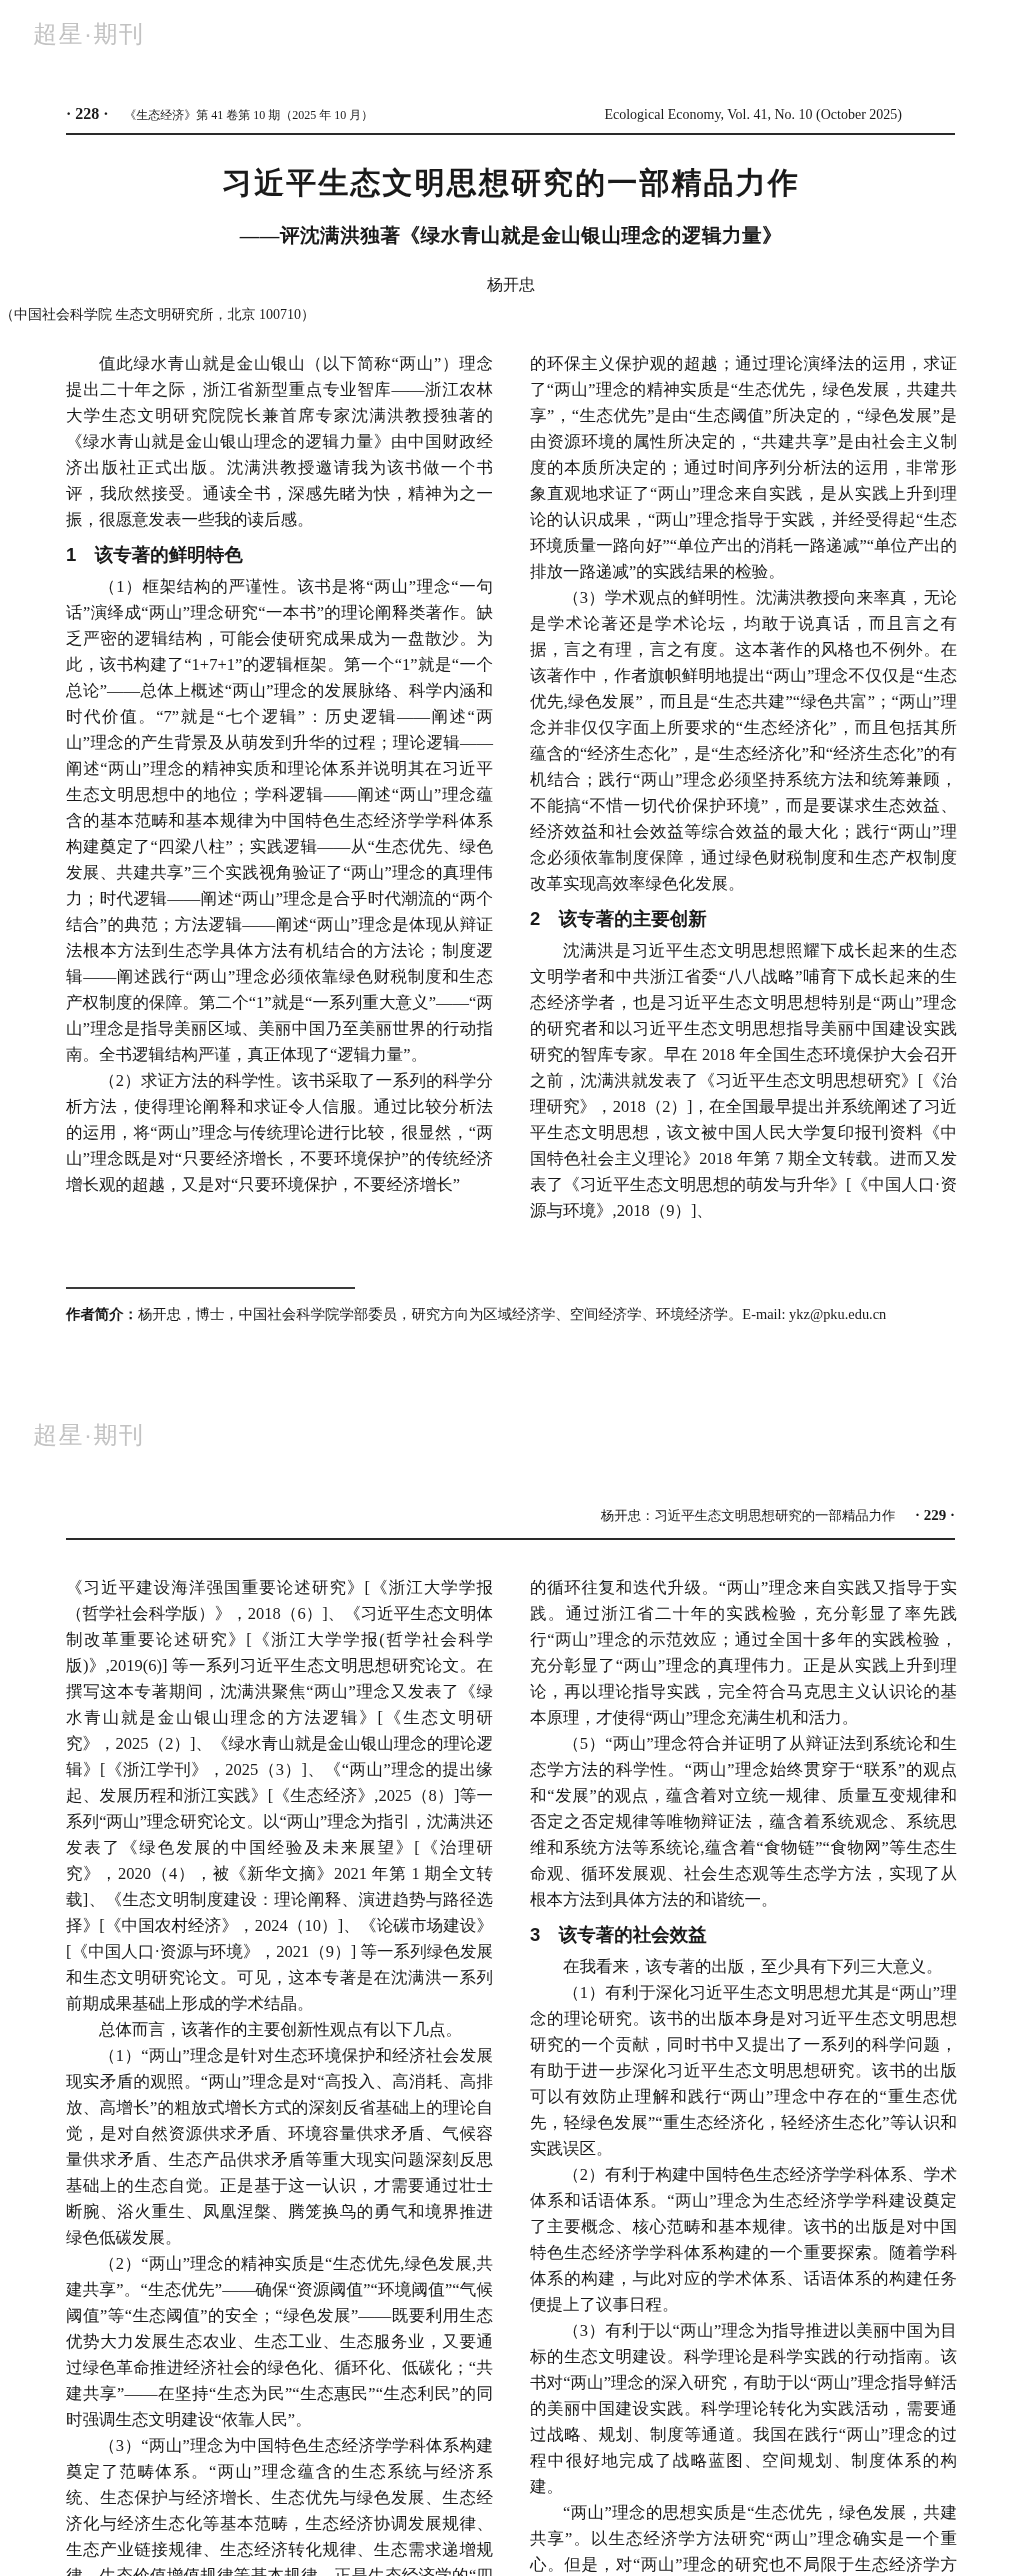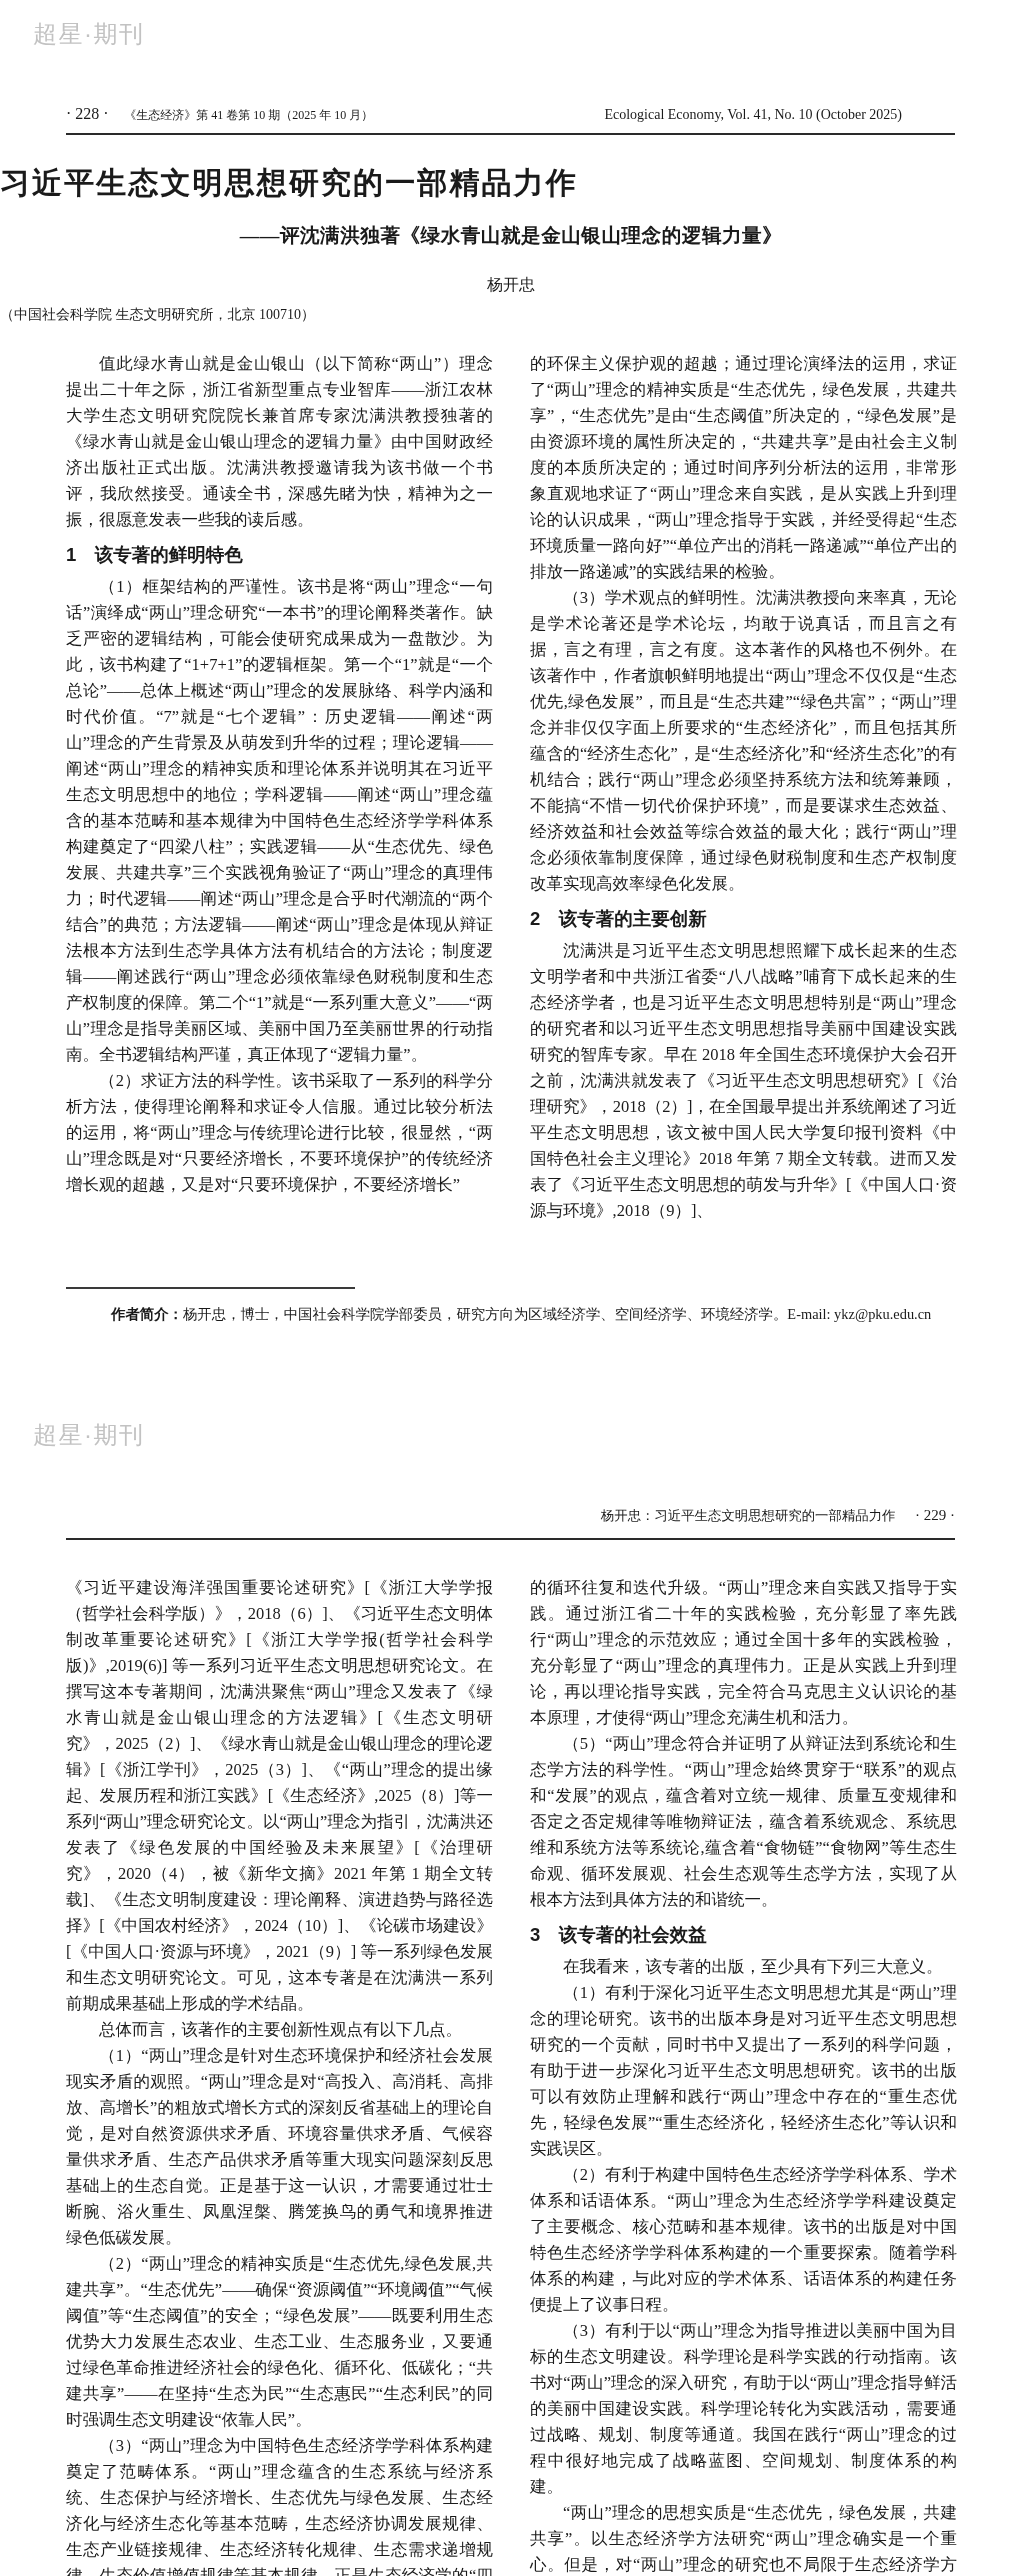--- a/index.html
+++ b/index.html
@@ -16,36 +16,36 @@
     position:absolute;left:33px;top:17.5px;
     font-family:"Liberation Sans","DejaVu Sans",sans-serif;
     font-size:24px;font-weight:500;color:#c2c2c2;letter-spacing:1.5px;white-space:nowrap;
   }
   #page2 .watermark{top:49px;}
 
   .pg-header{
     position:absolute;left:66px;right:66px;top:105px;
     display:flex;align-items:baseline;white-space:nowrap;
   }
-  .pg-no{font-weight:normal;font-size:16px;}
+  .pg-no{font-weight:bold;font-size:16px;}
   .pg-cn{font-size:12px;margin-left:15.5px;font-family:Liberation Serif, serif;}
   .pg-en{font-size:14px;margin-left:auto;padding-right:54px;}
 
   .rule{position:absolute;left:66px;right:67px;height:1.5px;background:#2a2a2a;}
   #page1 .rule{top:133px;}
   #page2 .rule{top:168px;}
 
   .pg-header2{
     position:absolute;right:67px;top:137px;text-align:left;white-space:nowrap;
   }
   .rh{font-size:13.4px;}
   .pg-header2 .pg-no{font-size:15px;margin-left:17.5px;}
 
   .title{
-    position:absolute;left:0;top:163px;width:100%;margin:0;text-align:left;
+    position:absolute;left:0;top:163px;width:100%;margin:0;text-align:center;
     font-size:30px;font-weight:bold;letter-spacing:2.1px;
   }
   .subtitle{
     position:absolute;left:0;top:222px;width:100%;margin:0;text-align:center;
     font-size:19.6px;font-weight:bold;letter-spacing:0.5px;
   }
   .author{position:absolute;left:0;top:275px;width:100%;text-align:center;font-size:16px;}
   .affiliation{position:absolute;left:0;top:306px;width:100%;text-align:left;font-size:14px;}
 
   .col{position:absolute;top:351px;width:427px;}
@@ -56,21 +56,21 @@
   .block{font-size:16.5px;line-height:26px;text-align:justify;}
   .block.para.indent{text-indent:2em;}
   .block.heading{
     font-family:"Liberation Sans","DejaVu Sans",sans-serif;
     font-size:18.5px;font-weight:bold;line-height:23px;
     margin:10.3px 0 8.2px 0;text-align:left;text-indent:0;
   }
 
   .footnote-rule{position:absolute;left:66px;top:1287px;width:289px;height:1.5px;background:#3a3a3a;}
   .footnote{position:absolute;left:66px;top:1303px;width:899px;font-size:14.4px;line-height:23px;}
-  .fn-label{font-weight:bold;font-family:Liberation Serif, serif;margin-left:45px;}
+  .fn-label{font-weight:bold;font-family:Liberation Serif, serif;}
 </style>
 </head>
 <body>
 
 <div class="canvas">
 
   <div class="page" id="page1">
     <div class="watermark">超星·期刊</div>
 
     <div class="pg-header">

